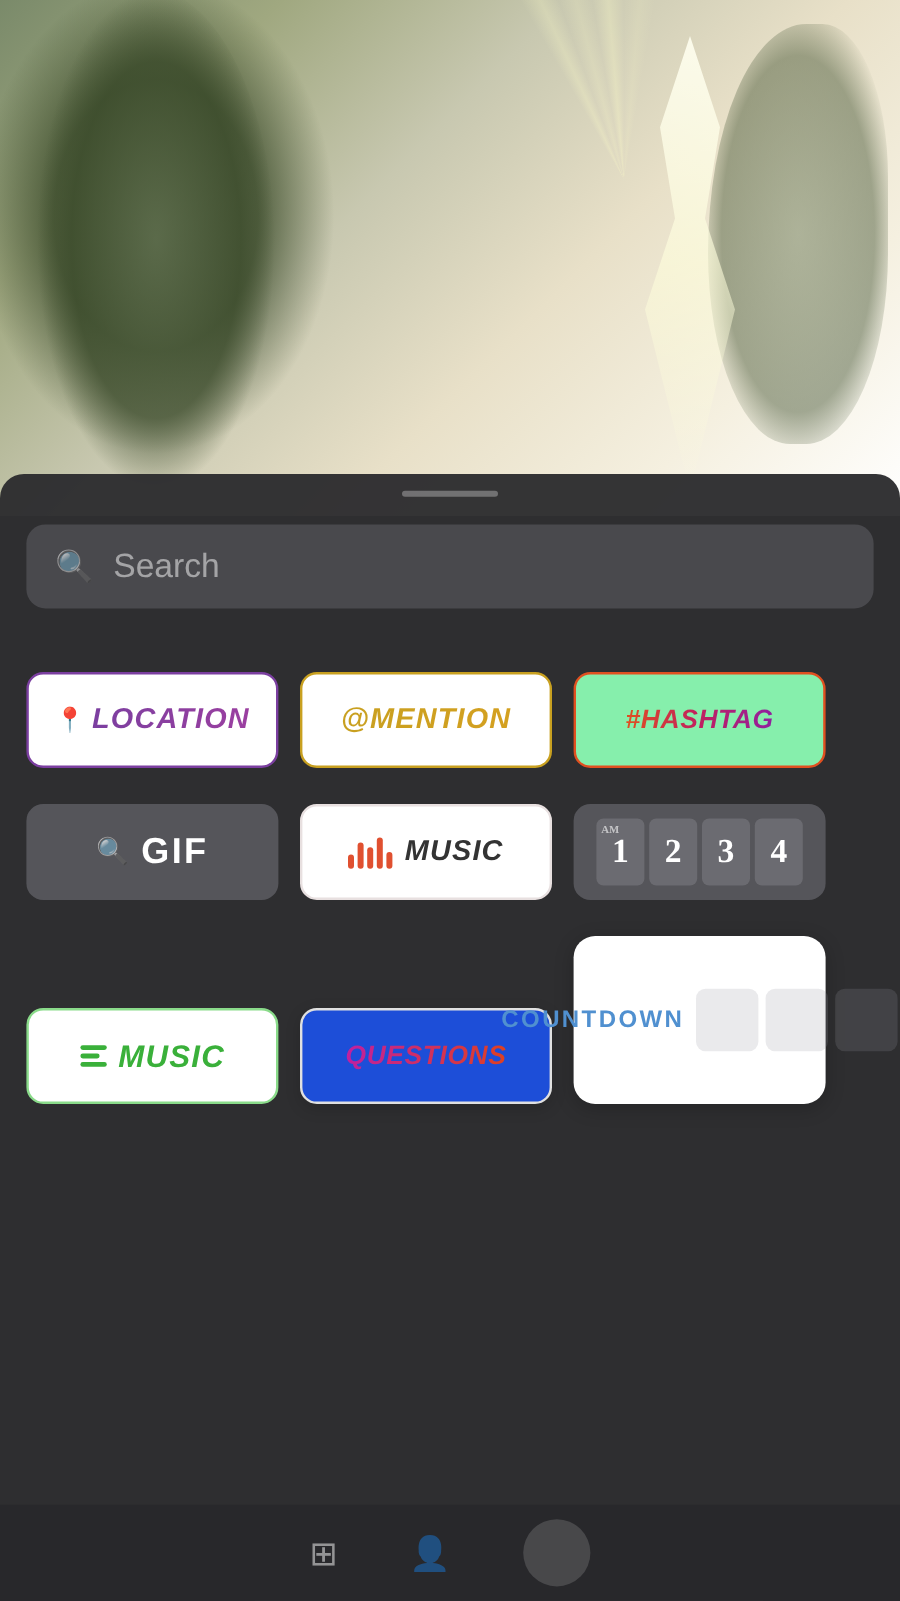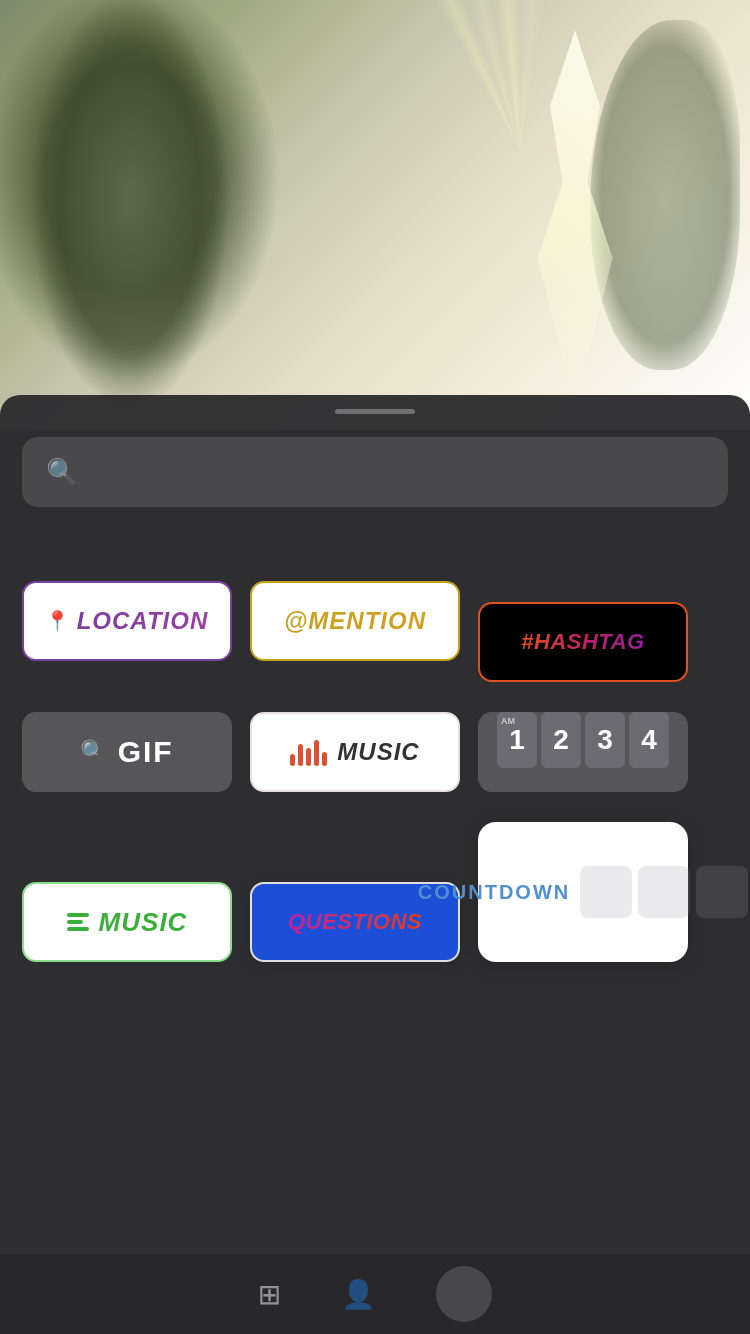--- a/index.html
+++ b/index.html
@@ -228,23 +228,22 @@
       -webkit-background-clip: text;
       -webkit-text-fill-color: transparent;
       background-clip: text;
     }
 
     
     .sticker-hashtag {
       width: 210px;
       height: 80px;
       border: 2.5px solid #e05020;
-      background: #000000;
-      border-radius: 14px;
-      margin-top: 42px;
+      background: #86efac;
+      border-radius: 14px;
     }
 
     .hashtag-text {
       font-size: 22px;
       font-weight: 800;
       font-style: italic;
       letter-spacing: 0.5px;
       background: linear-gradient(to right, #e05020, #c02060, #9020a0);
       -webkit-background-clip: text;
       -webkit-text-fill-color: transparent;
@@ -309,24 +308,25 @@
       letter-spacing: 1px;
     }
 
     
     .sticker-time {
       width: 210px;
       height: 80px;
       background: rgba(90, 90, 95, 0.9);
       border-radius: 14px;
       display: flex;
-      align-items: flex-start;
+      align-items: center;
       justify-content: center;
       gap: 4px;
       padding: 0 10px;
+      font-family: Liberation Serif, serif;
     }
 
     .time-block {
       background: rgba(110, 110, 115, 0.9);
       border-radius: 6px;
       width: 40px;
       height: 56px;
       display: flex;
       align-items: center;
       justify-content: center;
@@ -482,20 +482,21 @@
   <div class="tree-right"></div>
   <div class="sun-rays"></div>
 </div>
 
 <div class="bottom-sheet">
   <div class="drag-handle"></div>
 
   <div class="search-container">
     <div class="search-bar">
       <span class="search-icon">🔍</span>
+      <input class="search-input" type="text" placeholder="Search" style="">
     </div>
   </div>
 
   <div class="sticker-grid">
 
     <div class="sticker-row row-1">
 
       <div class="sticker-item sticker-location">
         <div class="sticker-location-inner">
           <span class="location-pin">📍</span>

